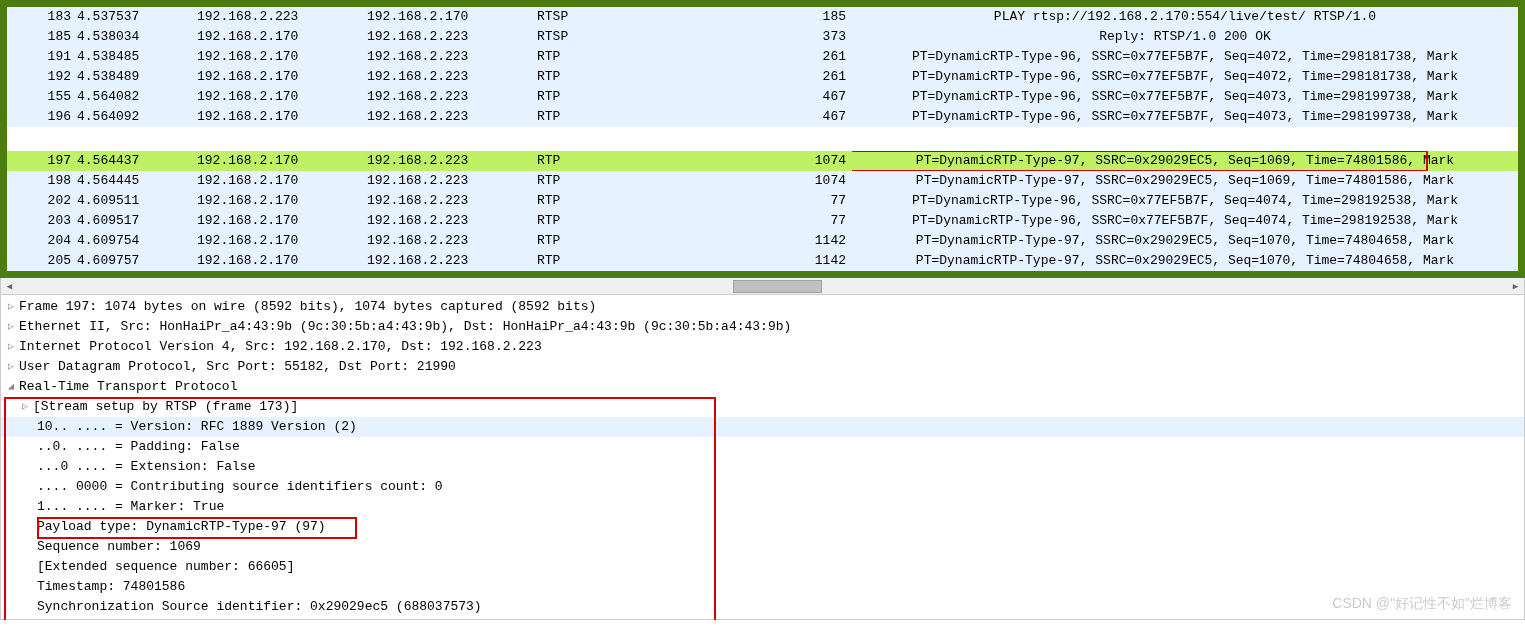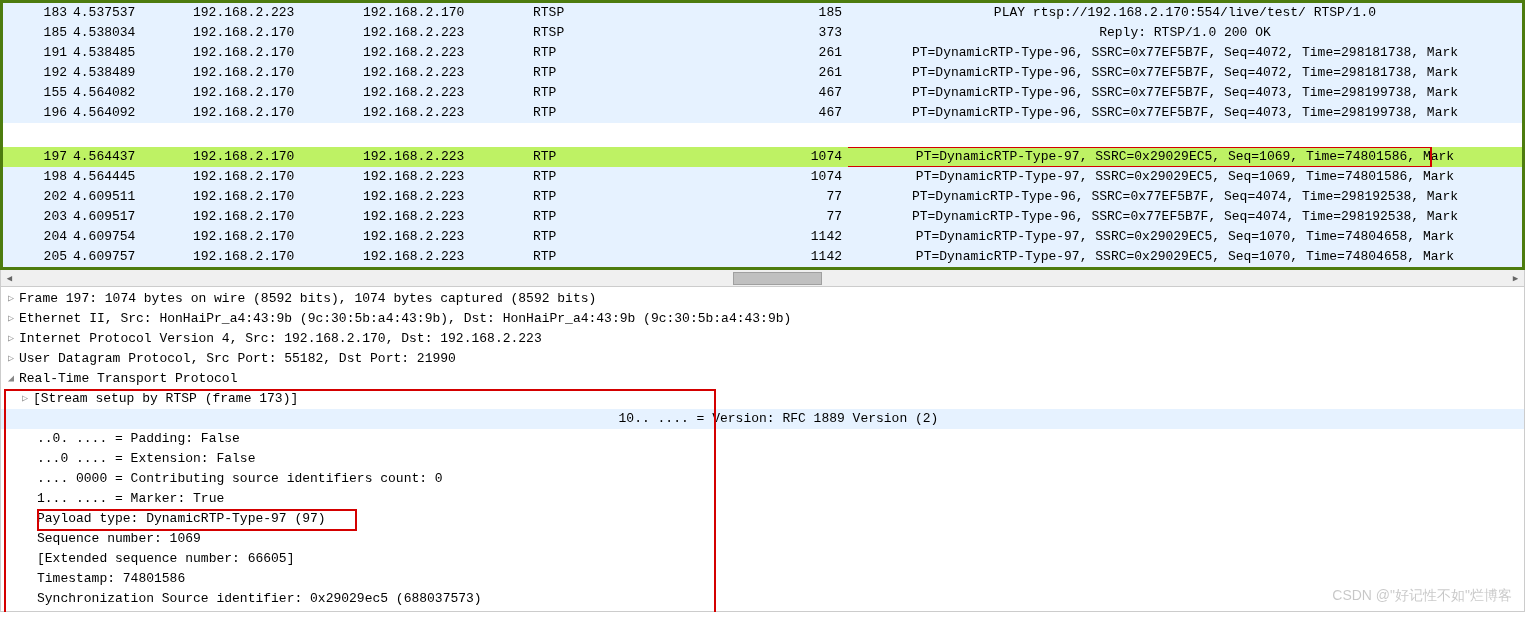--- a/index.html
+++ b/index.html
@@ -1,36 +1,36 @@
 <!DOCTYPE html>
 <html><head>
 <meta charset="utf-8">
 <style>
 * { margin:0; padding:0; box-sizing:border-box; }
 body { font-family: Consolas, "Courier New", monospace; font-size:13px; background:#fff; color:#000; width:1525px; }
-.packet-list { width:100%; border:3px solid #4d7c0f; }
+.packet-list { width:100%; border:7px solid #4d7c0f; }
 .row { display:flex; height:20px; line-height:20px; white-space:nowrap; position:relative; }
 .row.sel { background:#bef264;margin-top:24px; }
 .row.hl { background:#e6f2ff; }
 .row:not(.sel):not(.hl) { background:#fff; }
 .c-no { width:70px; text-align:right; padding-right:6px; }
 .c-time { width:120px; }
 .c-src { width:170px; }
 .c-dst { width:170px; }
 .c-proto { width:275px; }
 .c-len { width:40px; text-align:right; padding-right:6px; }
 .c-info { flex:1; overflow:hidden; text-overflow:ellipsis; position:relative;text-align:center; }
 .redbox-row { position:absolute; border:2px solid #d40000; pointer-events:none; }
 .scrollbar { height:17px; background:#f0f0f0; border:1px solid #ccc; border-top:none; display:flex; align-items:center; }
 .sb-btn { width:17px; height:15px; display:flex; align-items:center; justify-content:center; color:#666; font-size:9px; }
 .sb-track { flex:1; height:15px; position:relative; }
 .sb-thumb { position:absolute; left:48%; width:6%; height:13px; top:1px; background:#c0c0c0; border:1px solid #a0a0a0; }
 .details { border:1px solid #ccc; border-top:none; padding:2px 0; position:relative; }
 .dline { padding:0 4px; height:20px; line-height:20px; white-space:nowrap; display:flex; align-items:center; }
-.dline.hl { background:#e6f2ff;justify-content:center; }
+.dline.hl { background:#e6f2ff; }
 .tw { display:inline-block; width:12px; text-align:center; color:#888; font-size:10px; margin-right:2px; }
 .ind1 { padding-left:18px; }
 .ind2 { padding-left:36px; }
 .redbox-det1 { position:absolute; border:2px solid #d40000; pointer-events:none; left:3px; top:102px; width:712px; height:264px; }
 .redbox-det2 { position:absolute; border:2px solid #d40000; pointer-events:none; left:36px; top:222px; width:320px; height:22px; }
 .watermark { position:absolute; right:12px; bottom:6px; color:rgba(0,0,0,0.22); font-family:Arial,"Microsoft YaHei",sans-serif; font-size:14px; pointer-events:none; }
 </style>
 </head>
 <body>
 

